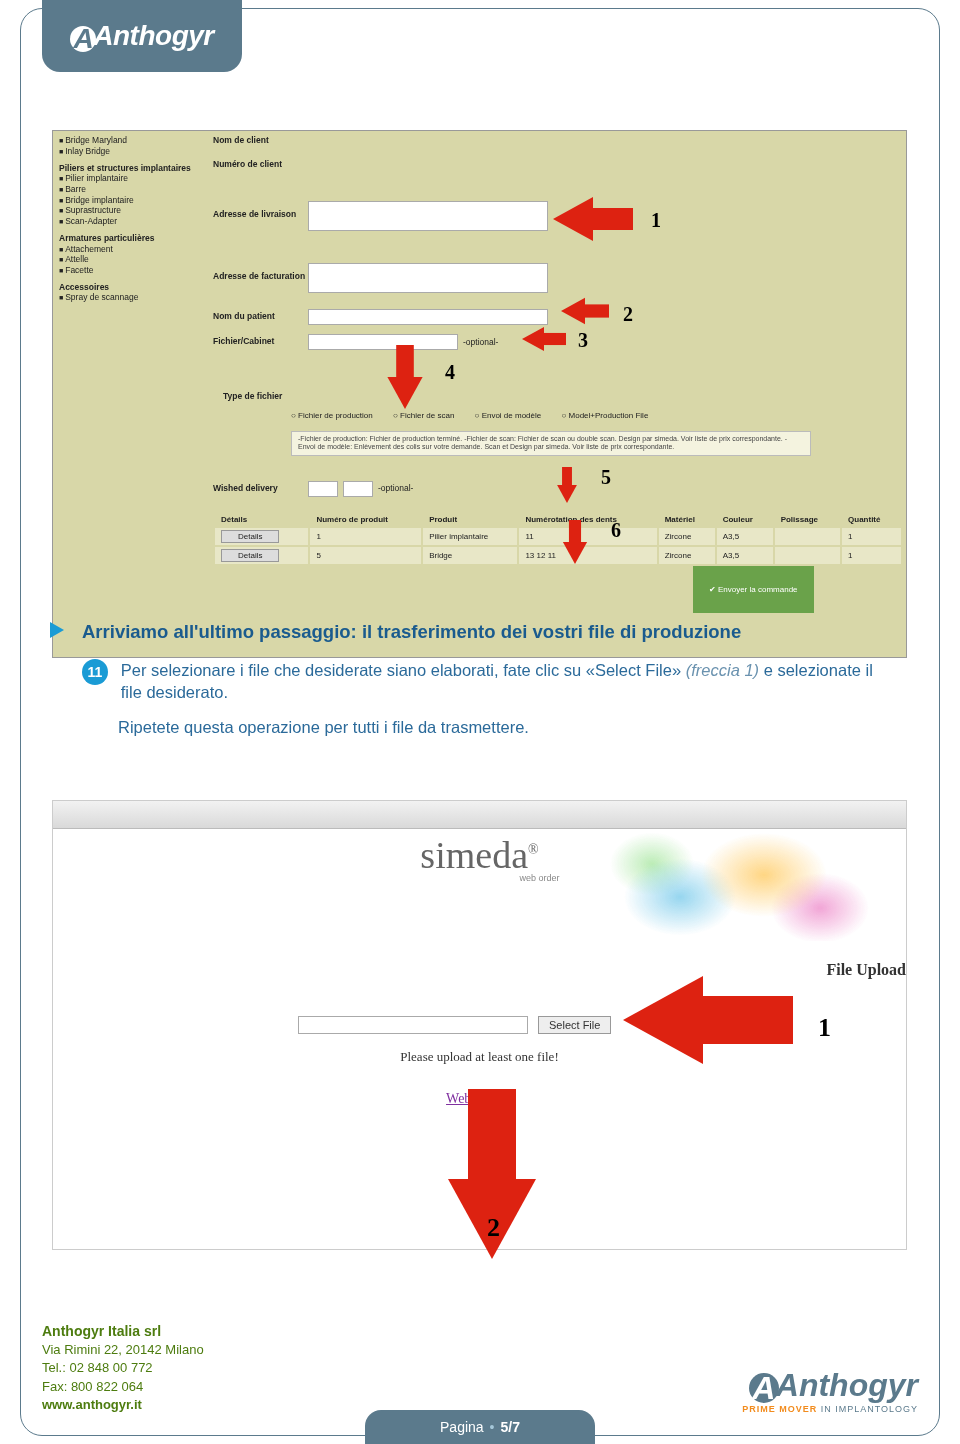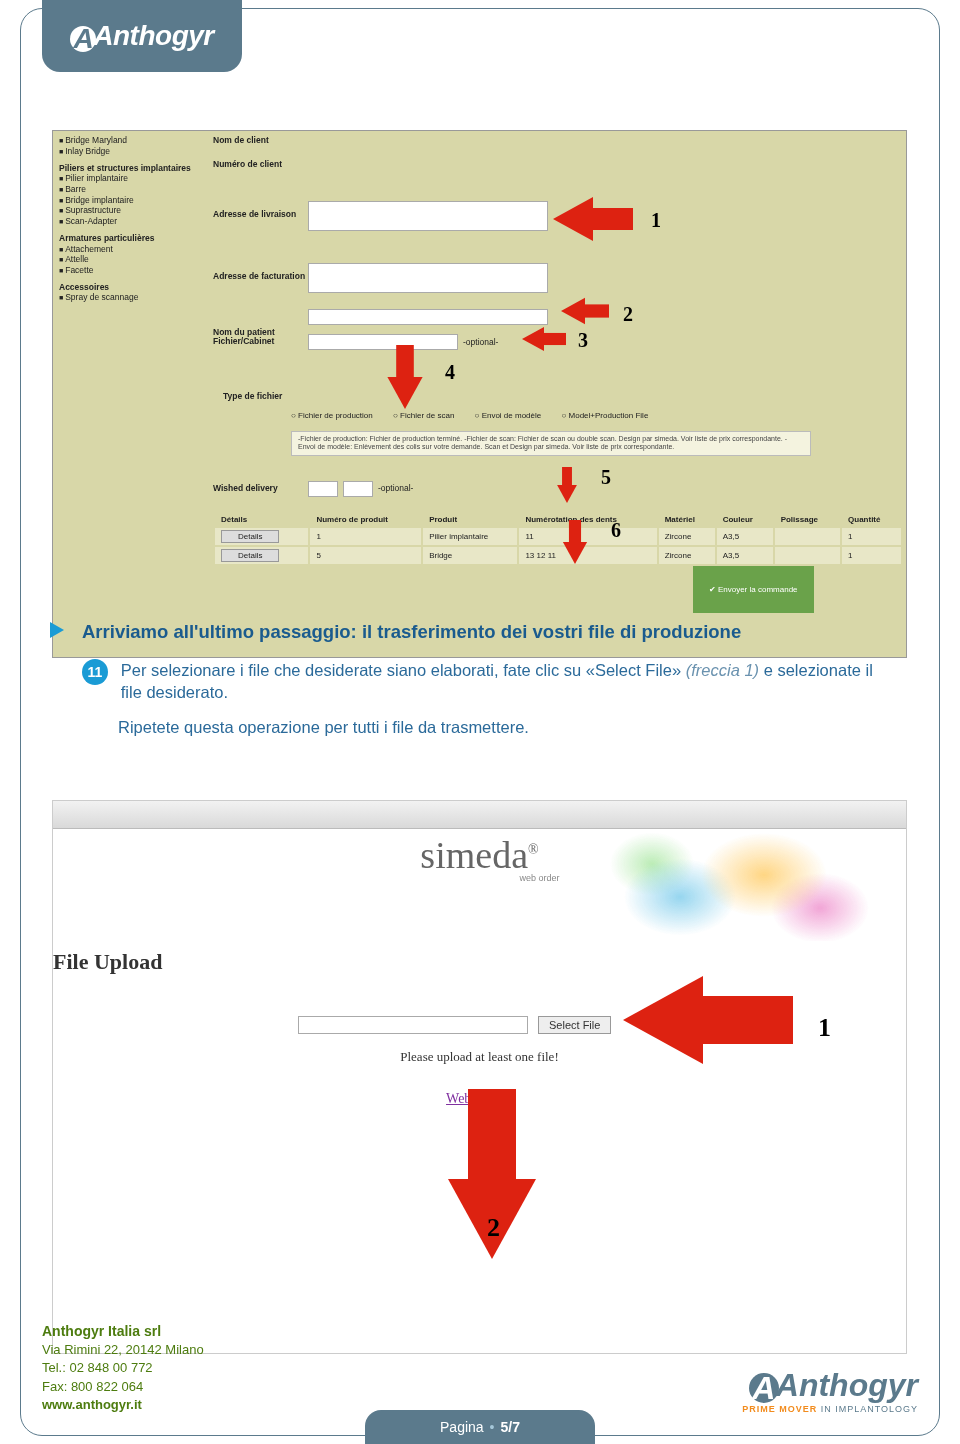--- a/index.html
+++ b/index.html
@@ -194,21 +194,21 @@
   .repeat-line{
     margin-top:12px; margin-left:36px;
     font-size:16.5px;
     color:#2b6a9a;
   }
 
   
   .shot2 {
     position:absolute;
     top:800px; left:52px;
-    width:855px; height:554px;
+    width:855px; height:450px;
     background:#fff;
     border:1px solid #ccc;
   }
   .shot2 .topbar{
     height:28px;
     background:linear-gradient(#f2f2f2,#d9d9d9);
     border-bottom:1px solid #bbb;
   }
   .shot2 .brand{
     position:absolute;
@@ -231,24 +231,24 @@
     width:280px;height:110px;
     background:
      radial-gradient(ellipse 90px 60px at 60% 40%, rgba(255,190,60,0.7), transparent 70%),
      radial-gradient(ellipse 80px 55px at 30% 60%, rgba(90,190,230,0.7), transparent 70%),
      radial-gradient(ellipse 70px 50px at 80% 70%, rgba(230,90,180,0.6), transparent 70%),
      radial-gradient(ellipse 60px 45px at 20% 30%, rgba(130,220,120,0.6), transparent 70%);
     opacity:0.9;
   }
   .shot2 .upload-title{
     position:absolute;
-    top:148px;left:0;right:0;
-    text-align:left;
+    top:160px;left:0;right:0;
+    text-align:right;
     font-family:"Times New Roman",serif;
-    font-size:22px;font-weight:bold;
+    font-size:16px;font-weight:bold;
   }
   .shot2 .file-row{
     position:absolute;
     top:215px;left:245px;
     display:flex;align-items:center;
   }
   .shot2 .file-row .fileinput{
     width:230px;height:18px;
     background:#fff;border:1px solid #aaa;
   }
@@ -364,21 +364,21 @@
     <div class="hdr">Accessoires</div>
     <div class="dot">Spray de scannage</div>
   </div>
   <div class="form-area">
     <span class="lbl" style="top:4px;left:0">Nom de client</span>
     <span class="lbl" style="top:28px;left:0">Numéro de client</span>
     <span class="lbl" style="top:78px;left:0">Adresse de livraison</span>
     <div class="fld tall" style="top:70px;left:95px;width:240px"></div>
     <span class="lbl" style="top:140px;left:0">Adresse de facturation</span>
     <div class="fld tall" style="top:132px;left:95px;width:240px"></div>
-    <span class="lbl" style="top:196px;left:0">Nom du patient</span>
+    <span class="lbl" style="top:180px;left:0">Nom du patient</span>
     <div class="fld" style="top:178px;left:95px;width:240px"></div>
     <span class="lbl" style="top:205px;left:0">Fichier/Cabinet</span>
     <div class="fld" style="top:203px;left:95px;width:150px"></div>
     <span class="lbl" style="top:206px;left:250px;font-weight:normal">-optional-</span>
 
     <span class="lbl" style="top:260px;left:10px">Type de fichier</span>
     <div class="radio-row" style="top:280px;left:78px">
       <span>Fichier de production</span>
       <span>Fichier de scan</span>
       <span>Envoi de modèle</span>

